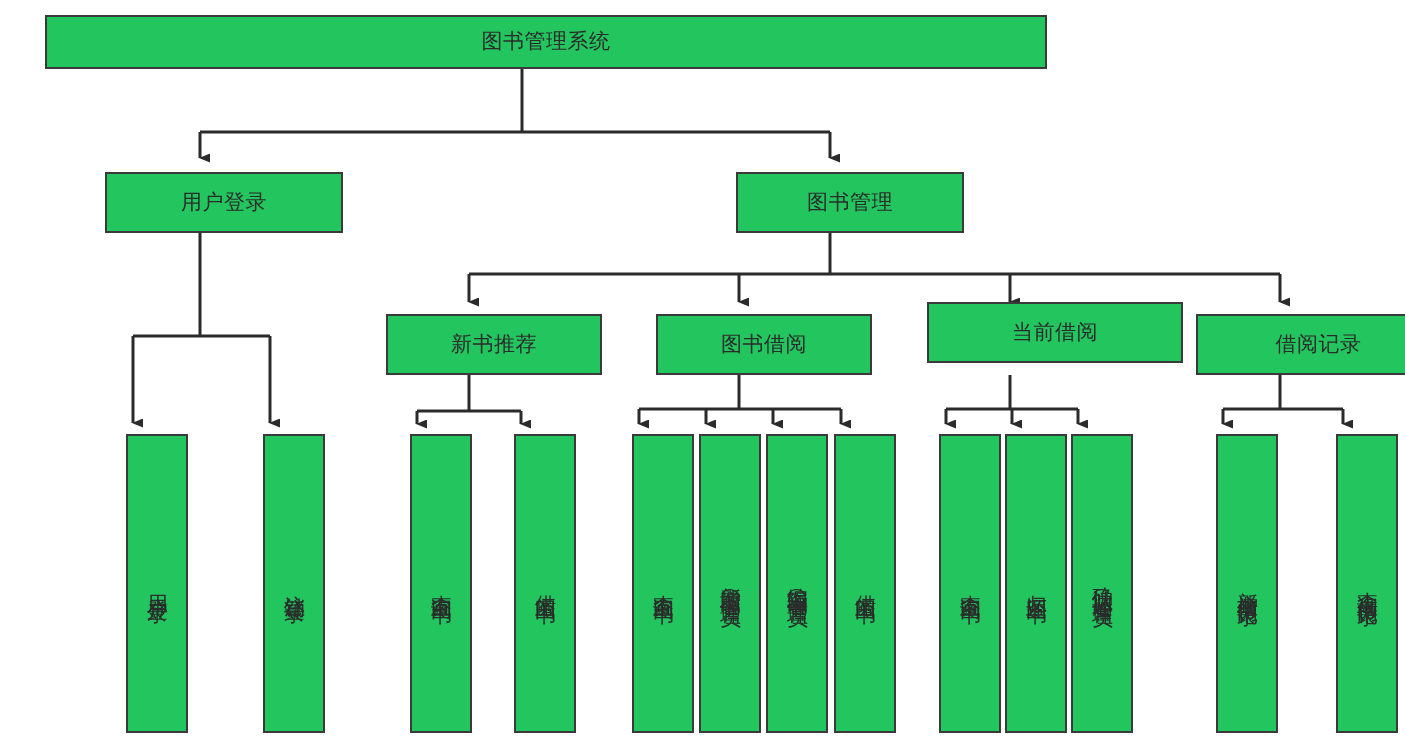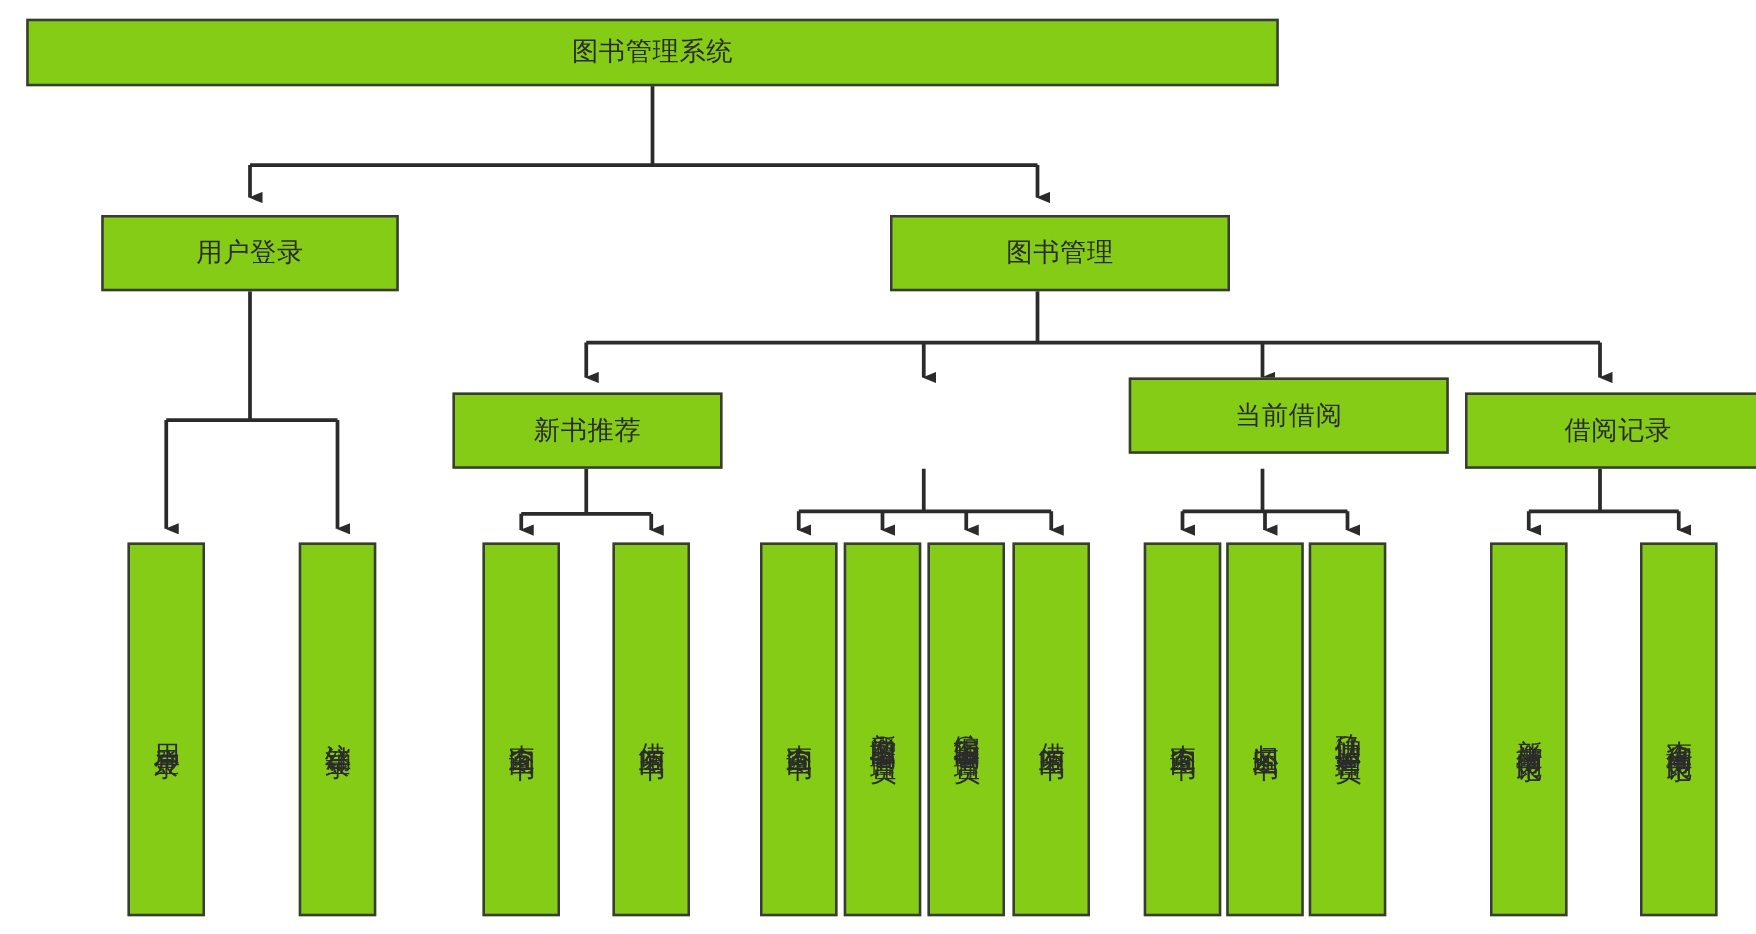--- a/index.html
+++ b/index.html
@@ -22,26 +22,27 @@
   svg.connectors {
     position: absolute;
     left: 0;
     top: 0;
     width: 1405px;
     height: 747px;
   }
   .node {
     position: absolute;
     box-sizing: border-box;
-    background: #84cc16;
+    background: #22c55e;
     border: 2.5px solid #3a3a3a;
     display: flex;
     align-items: center;
     justify-content: center;
     z-index: 2;
+    margin-left: 24px;
   }
   .node.root { border-width: 2.5px; }
   .node-label-h {
     font-size: 21px;
     color: #2b2b2b;
     line-height: 1.1;
     letter-spacing: 0.5px;
     white-space: nowrap;
   }
   .node.leaf {
@@ -124,28 +125,31 @@
   </svg>
 
   <div class="node root" style="left:21px; top:15px; width:1002px; height:54px;">
     <span class="node-label-h">图书管理系统</span>
   </div>
 
   <div class="node" style="left:81px; top:172px; width:238px; height:61px;">
     <span class="node-label-h">用户登录</span>
   </div>
 
-  <div class="node" style="left:712px; top:172px; width:272px; height:61px;">
+  <div class="node" style="left:712px; top:172px; width:228px; height:61px;">
     <span class="node-label-h">图书管理</span>
   </div>
 
   <div class="node" style="left:362px; top:314px; width:216px; height:61px;">
     <span class="node-label-h">新书推荐</span>
   </div>
 
+  <div class="node" style="left:632px; top:314px; width:216px; height:61px;">
+    <span class="node-label-h">图书借阅</span>
+  </div>
 
   <div class="node" style="left:903px; top:302px; width:256px; height:61px;">
     <span class="node-label-h">当前借阅</span>
   </div>
 
   <div class="node" style="left:1172px; top:314px; width:245px; height:61px;">
     <span class="node-label-h">借阅记录</span>
   </div>
 
   <div class="node leaf" style="left:102px; top:434px; width:62px; height:299px;">

